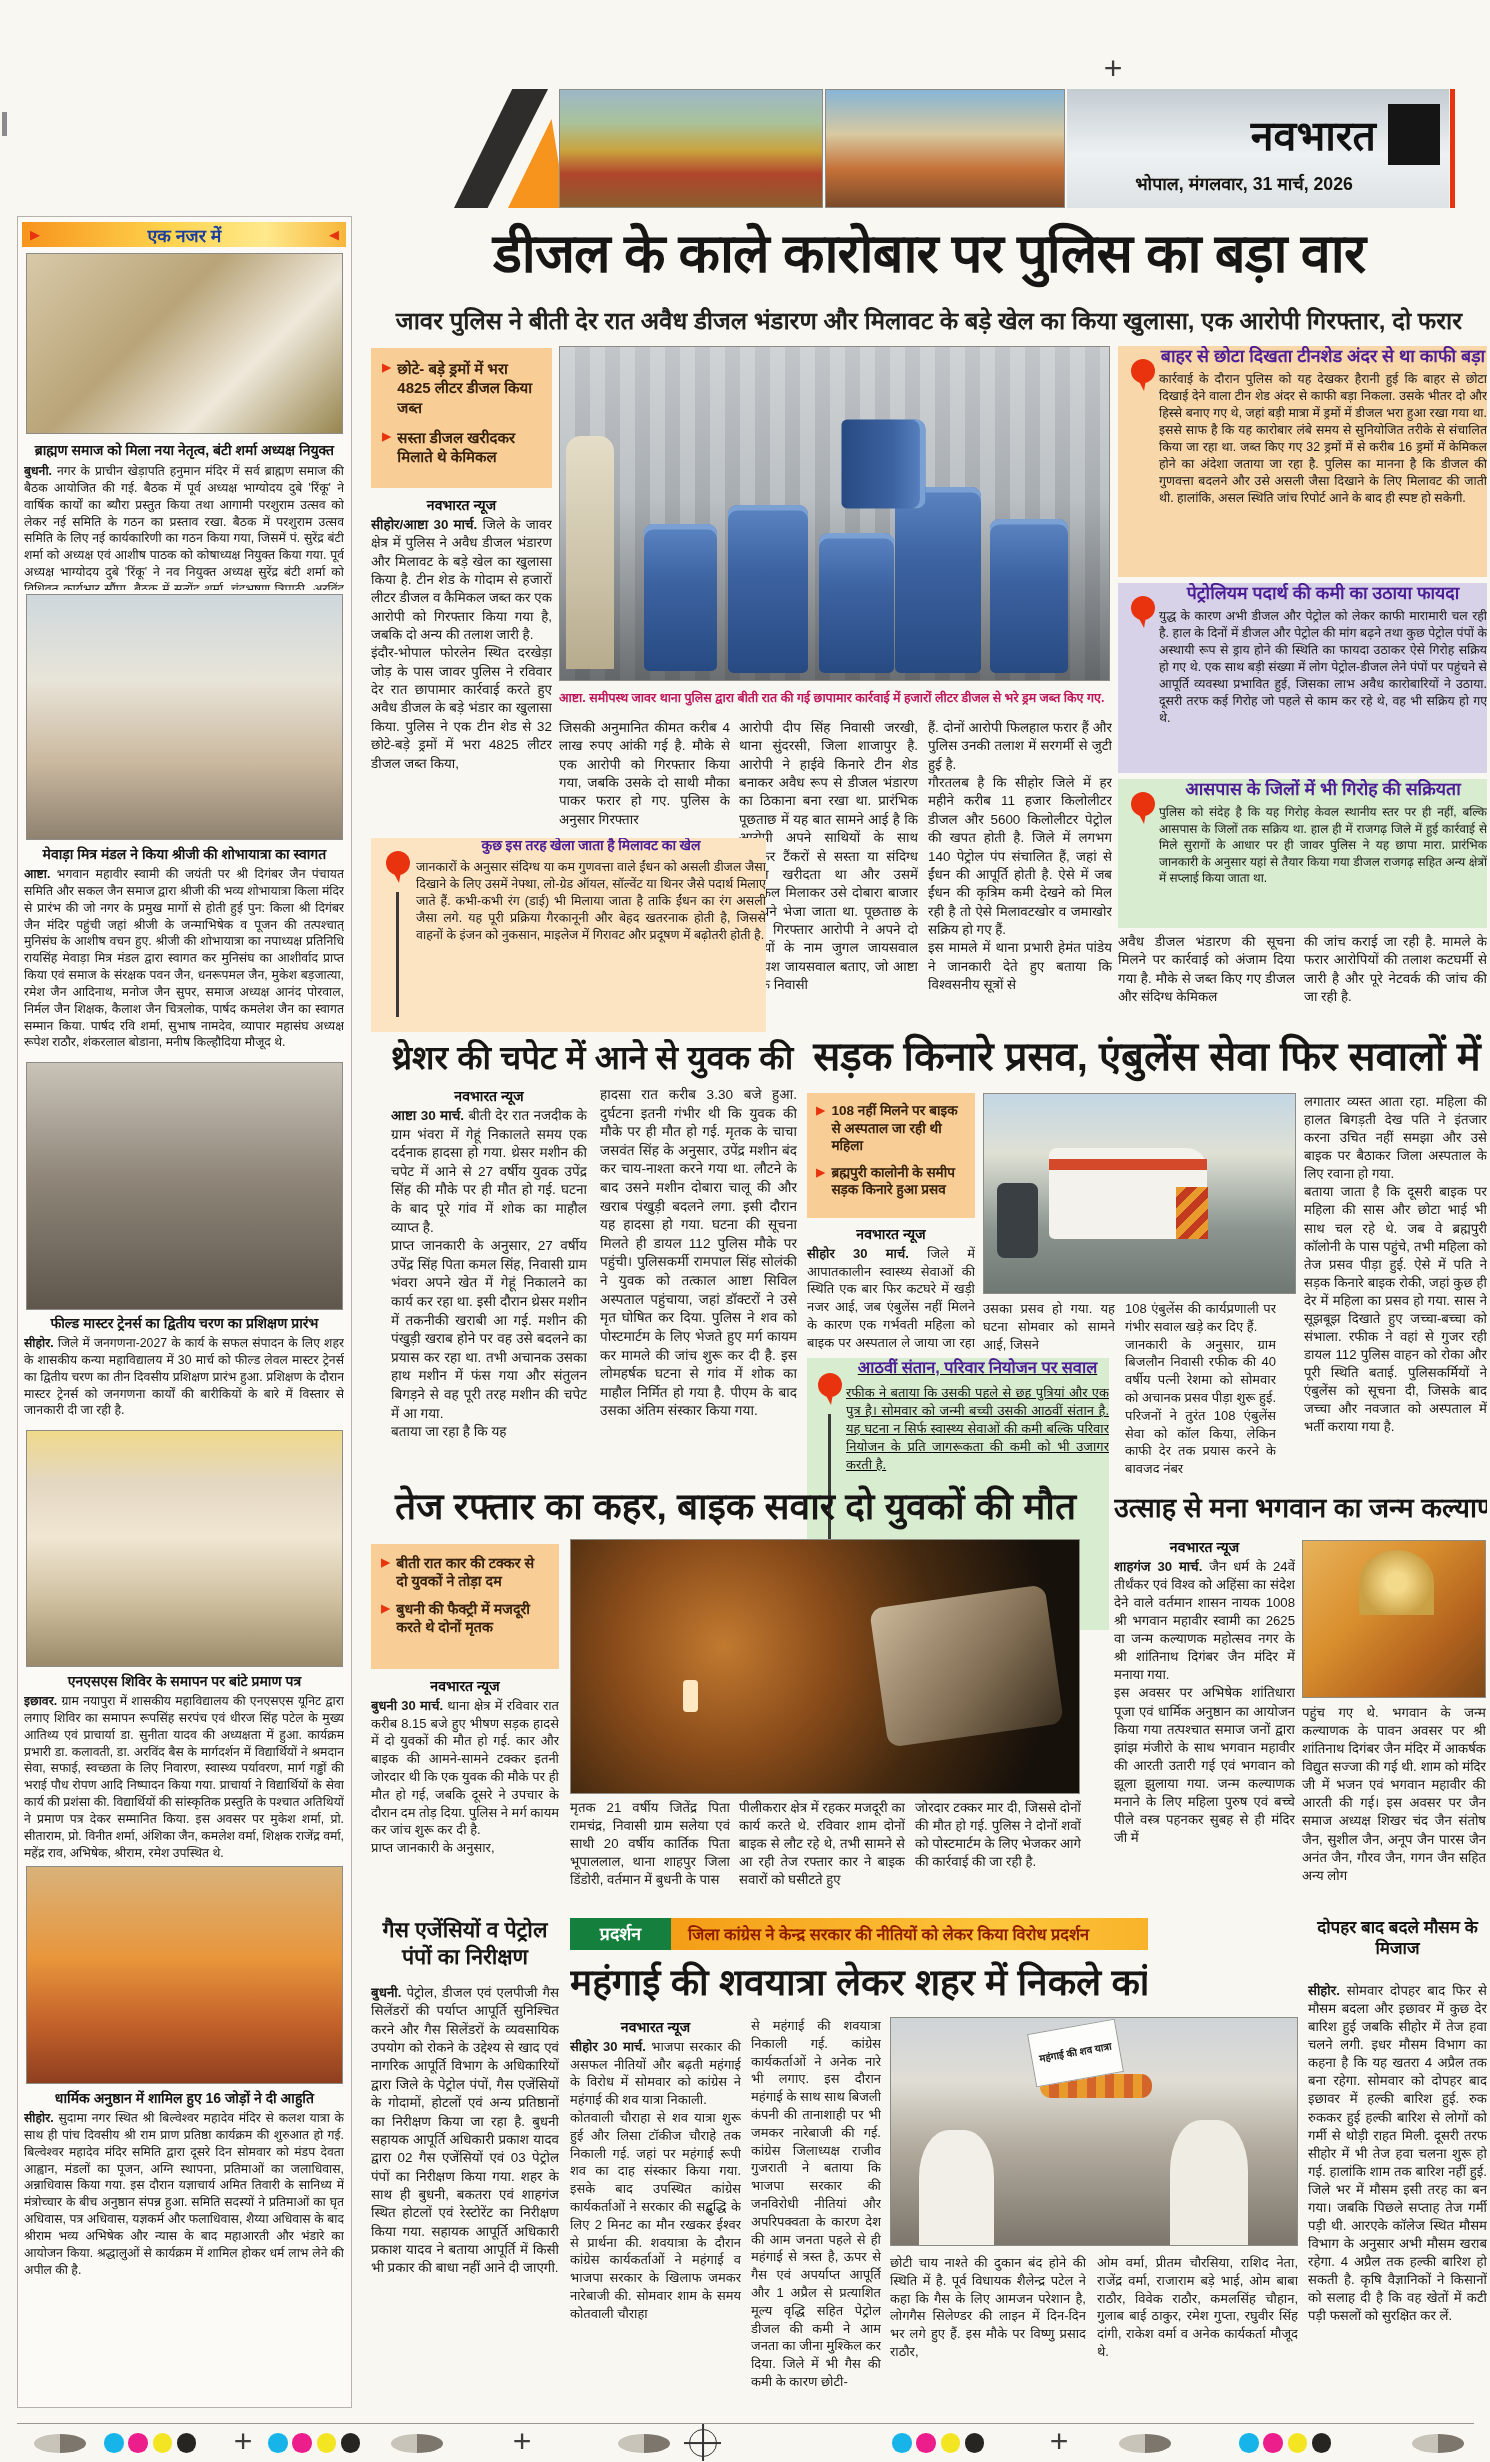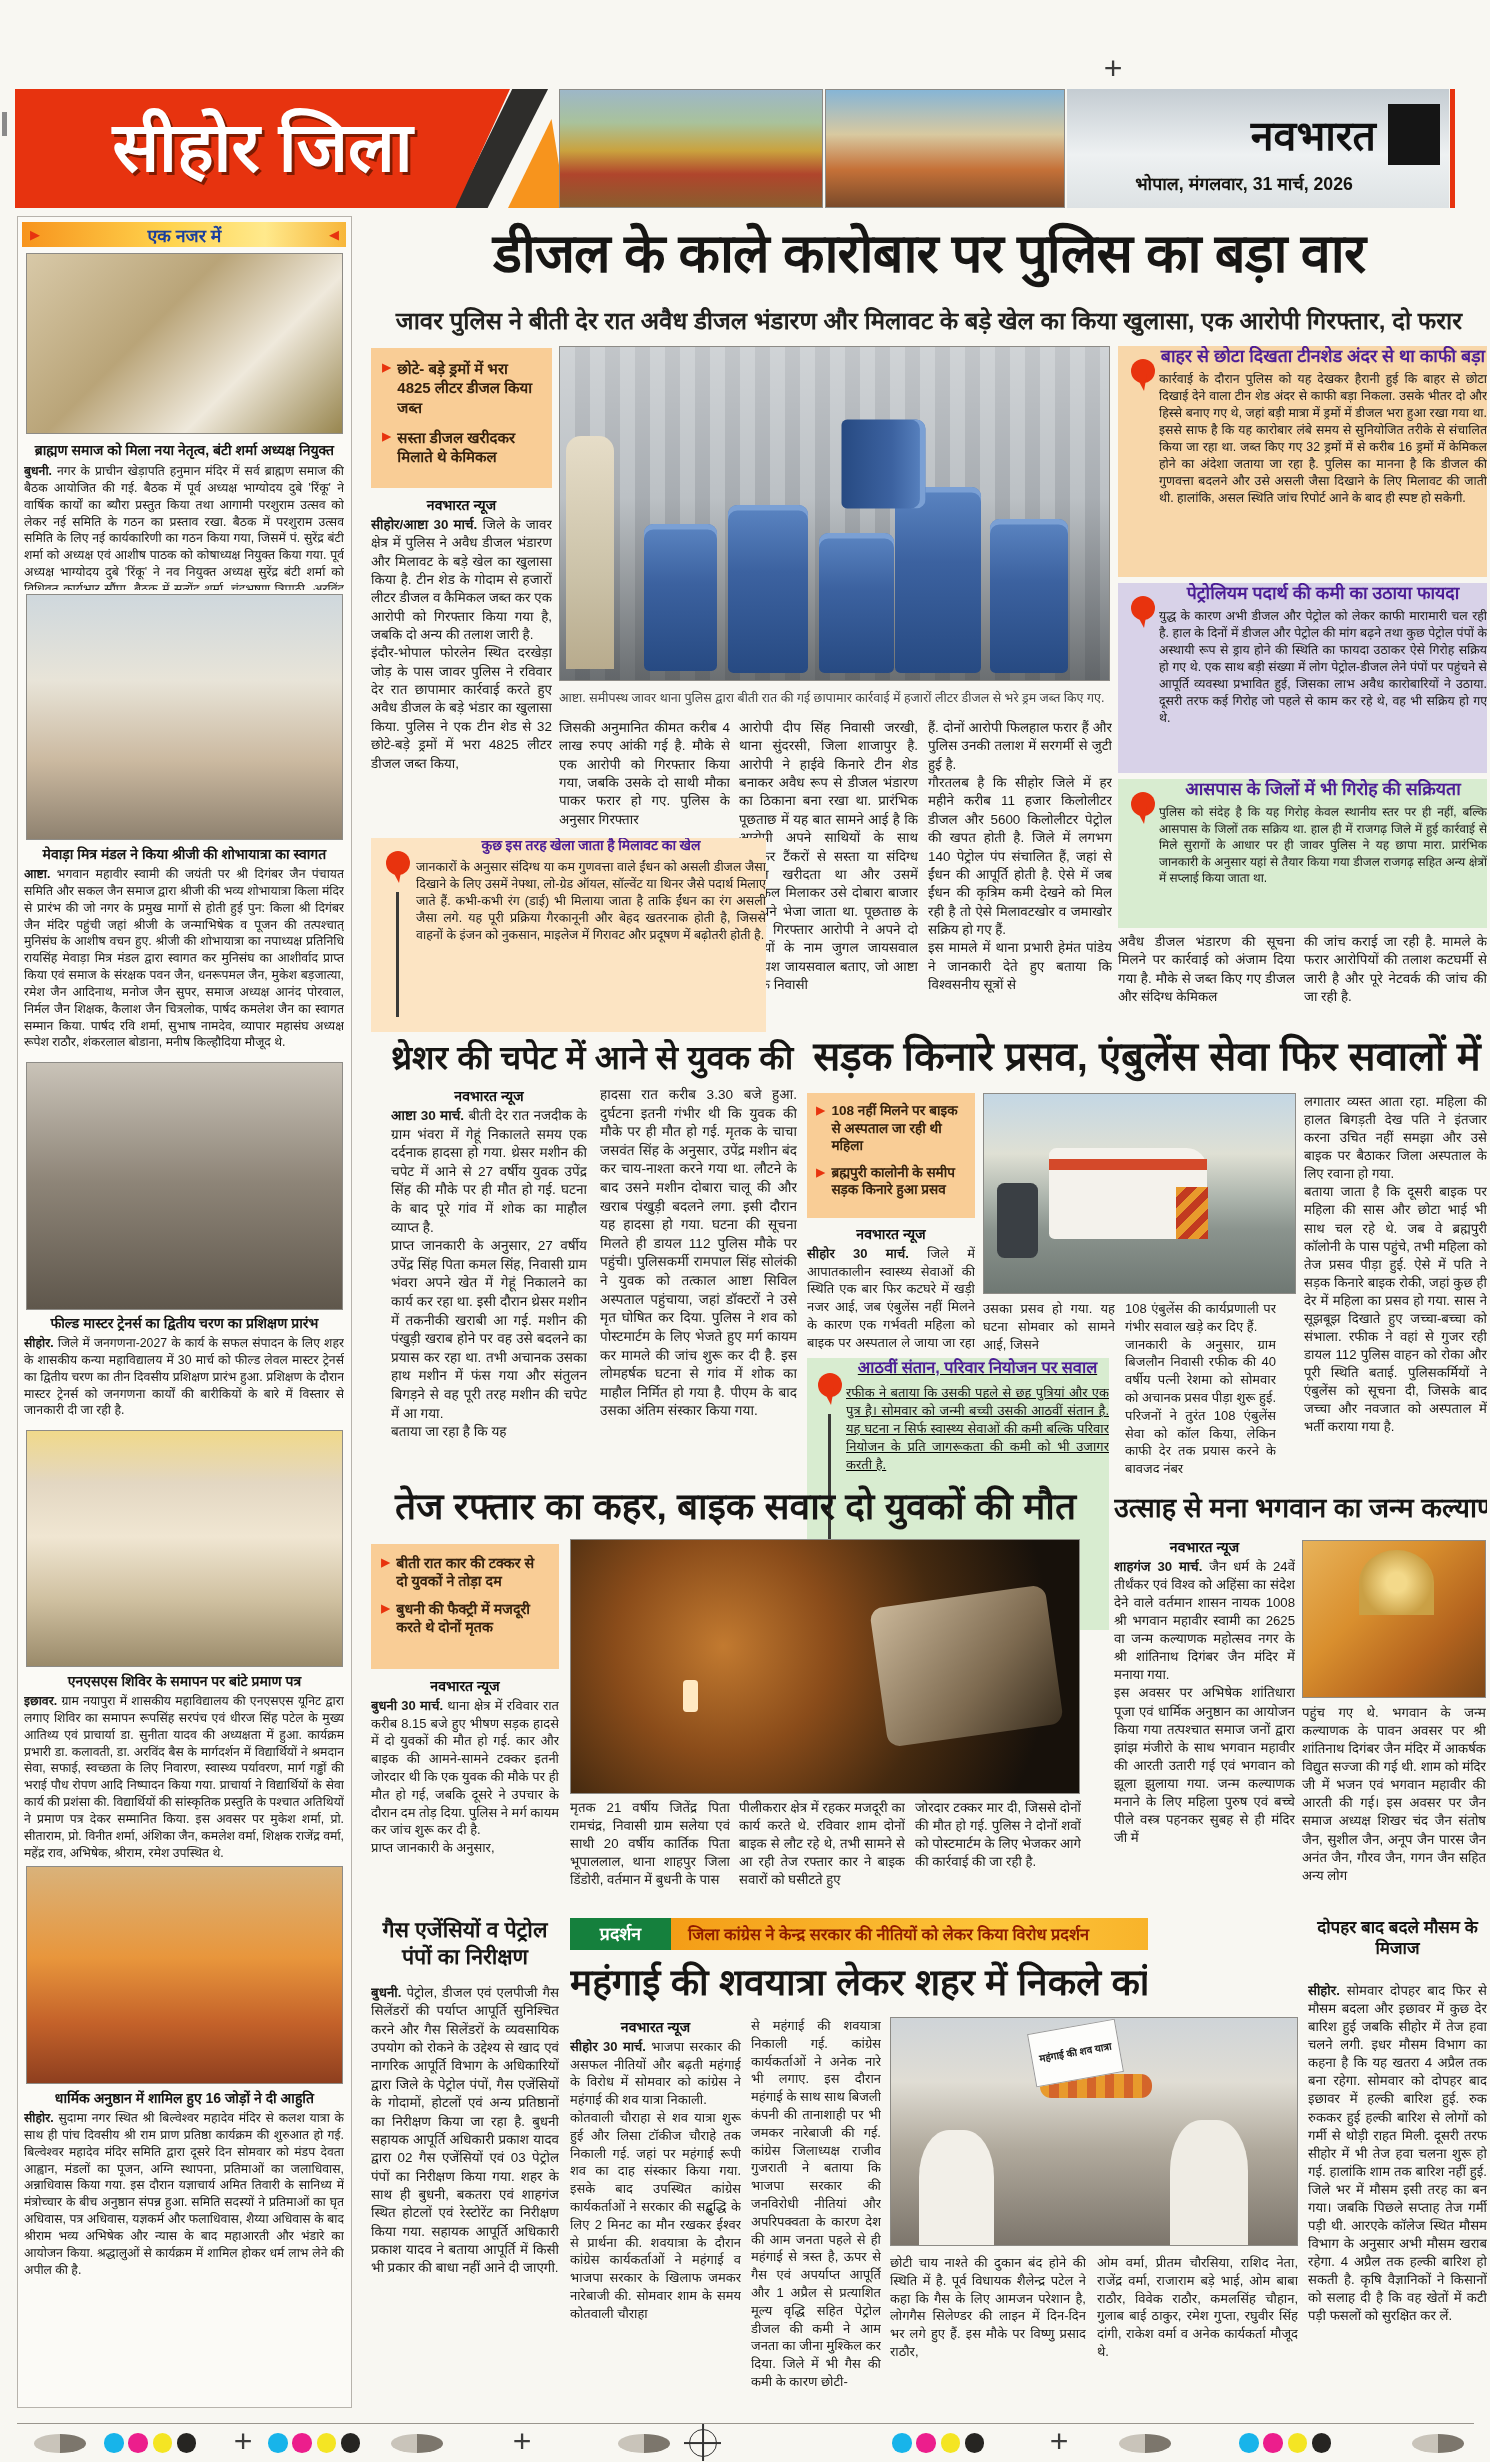--- a/index.html
+++ b/index.html
@@ -4,21 +4,21 @@
 <style>
   html,body{margin:0;padding:0;background:#dddbd4;font-family:"Liberation Sans",sans-serif;}
   #page{position:relative;width:1490px;height:2462px;background:#f8f7f2;overflow:hidden;margin:0 auto;}
   .abs{position:absolute;box-sizing:border-box;}
   .hl{font-weight:700;color:#171614;text-align:center;white-space:nowrap;overflow:hidden;line-height:1.04;}
   .hl.wrap{white-space:normal;}
   .bt{font-size:13.4px;line-height:1.37;text-align:justify;color:#1b1a18;overflow:hidden;white-space:pre-line;}
   .bt b{font-weight:700;}
   .byline{display:block;text-align:center;font-weight:700;font-size:14px;margin-bottom:1.9px;color:#111;}
   .photo{border:0.9px solid #8d8b86;overflow:hidden;}
-  .cap{font-weight:400;color:#404040;overflow:hidden;white-space:nowrap;}
+  .cap{font-weight:700;color:#be185d;overflow:hidden;white-space:nowrap;}
   .obox{background:#f9cd96;padding:11.2px 11.2px;}
   .bullet{display:flex;gap:6.5px;font-weight:700;color:#36220e;line-height:1.28;align-items:flex-start;text-align:left;}
   .bullet .tri{color:#e8330e;font-size:11.2px;line-height:1.6;flex:0 0 auto;}
   .boxtitle{font-weight:700;text-align:center;color:#4c1d95;line-height:1.16;overflow:hidden;}
   .qmark{position:absolute;}
   .qmark::before{content:"";position:absolute;left:0;top:0;width:24px;height:24px;border-radius:50%;background:#e8330e;}
   .qmark::after{content:"";position:absolute;left:3.7px;top:15px;width:0;height:0;border-left:9.3px solid transparent;border-right:3.7px solid transparent;border-top:17px solid #e8330e;}
   .vline{position:absolute;width:2.8px;background:#3a3a38;}
   .roval{height:18.6px;border-radius:50%;background:linear-gradient(90deg,#c9c4ba 50%,#7c766c 50%);}
   .dots span{display:inline-block;width:19.6px;height:19.6px;border-radius:50%;margin-right:4.7px;}
@@ -31,23 +31,20 @@
   .kick{background:#15803d;color:#fff;font-weight:700;text-align:center;}
   .kstrip{background:linear-gradient(90deg,#f49d16,#fdc63c 70%,#f8b32a);color:#8f1a00;font-weight:700;overflow:hidden;white-space:nowrap;}
 </style>
 </head>
 <body>
 
 <div id="page">
 
   <div class="abs" style="left:508px;top:119px;width:58px;height:89px;background:#f7941d;clip-path:polygon(75% 0,100% 100%,0 100%);"></div>
   <div class="abs" style="left:454px;top:89px;width:112px;height:119px;background:#2e2d2b;clip-path:polygon(52% 0,84% 0,30% 100%,0 100%);"></div>
-  <div class="abs" style="left:15px;top:89px;width:495px;height:119px;background:#e7330f;clip-path:polygon(0 0,100% 0,89% 100%,0 100%);box-shadow:0 2.8px 0 #9c2206;">
-    <div class="hl" style="font-size:69px;color:#fff;line-height:117px;text-shadow:2.8px 2.8px 0 #7e1b02;">सीहोर जिला</div>
-  </div>
   <div class="abs photo" style="left:559px;top:89px;width:264px;height:119px;background:linear-gradient(180deg,#9db7c8 0%,#a9c29b 28%,#caa23e 52%,#b0452c 72%,#8a5d2e 100%);"></div>
   <div class="abs photo" style="left:825px;top:89px;width:240px;height:119px;background:linear-gradient(180deg,#86b5d6 0%,#d8c9a0 38%,#c57138 68%,#7a4a2a 100%);"></div>
   <div class="abs" style="left:1067px;top:89px;width:382px;height:119px;background:linear-gradient(180deg,#c4ccd2,#eef1f2 55%,#dde2e4);">
     <div class="abs" style="right:73px;top:17px;font-size:41px;font-weight:700;color:#101010;">नवभारत</div>
     <div class="abs" style="right:9.3px;top:15px;width:52px;height:61px;background:#151515;"></div>
     <div class="abs" style="left:37px;right:65px;bottom:13px;text-align:center;font-size:17.7px;font-weight:700;color:#15140f;">भोपाल, मंगलवार, 31 मार्च, 2026</div>
   </div>
   <div class="abs" style="left:1450px;top:89px;width:4.7px;height:119px;background:#e7330f;"></div>
   <div class="abs plus" style="left:1099px;top:54px;width:28px;height:28px;">+</div>
   <div class="abs" style="left:1.9px;top:112px;width:5.6px;height:24px;background:#8a8a8a;"></div>

